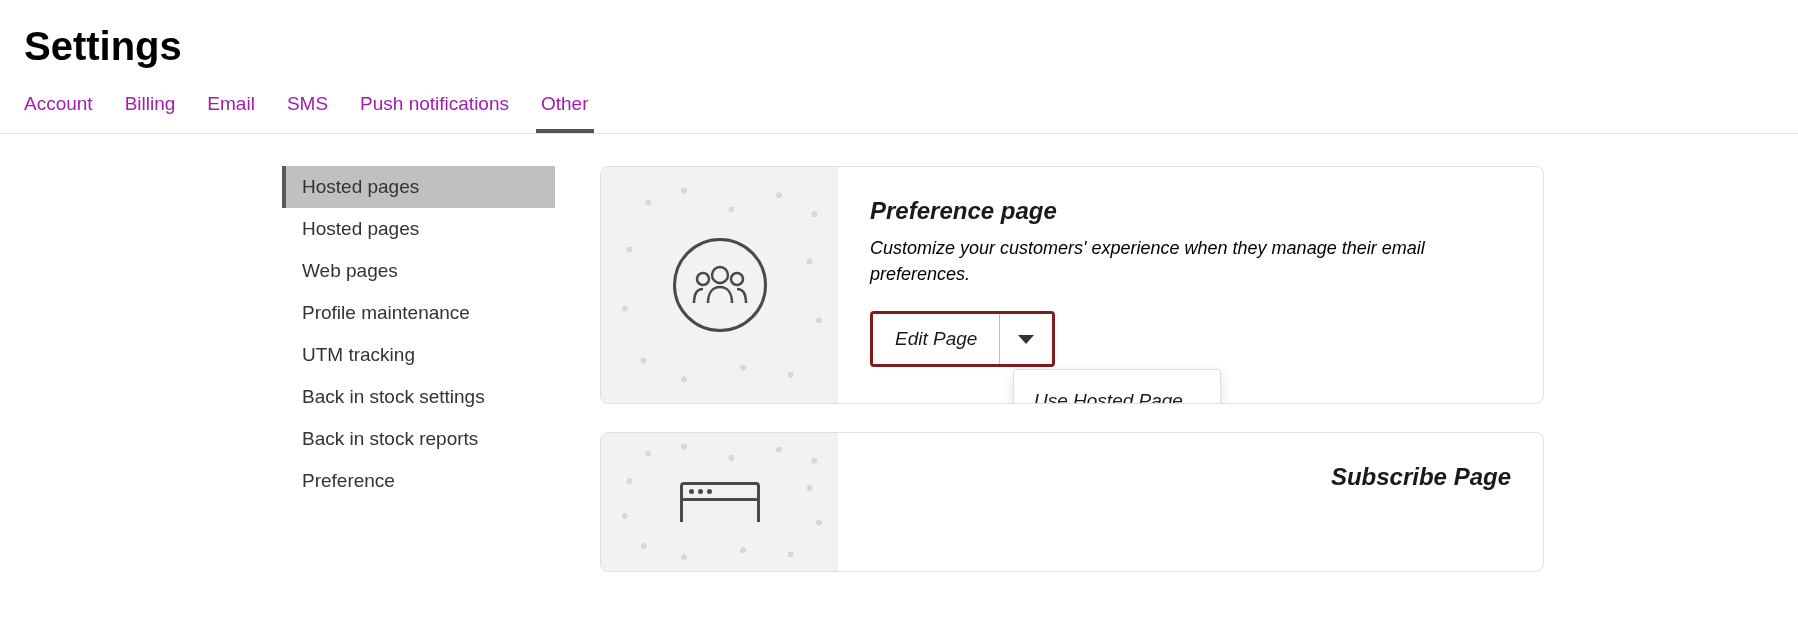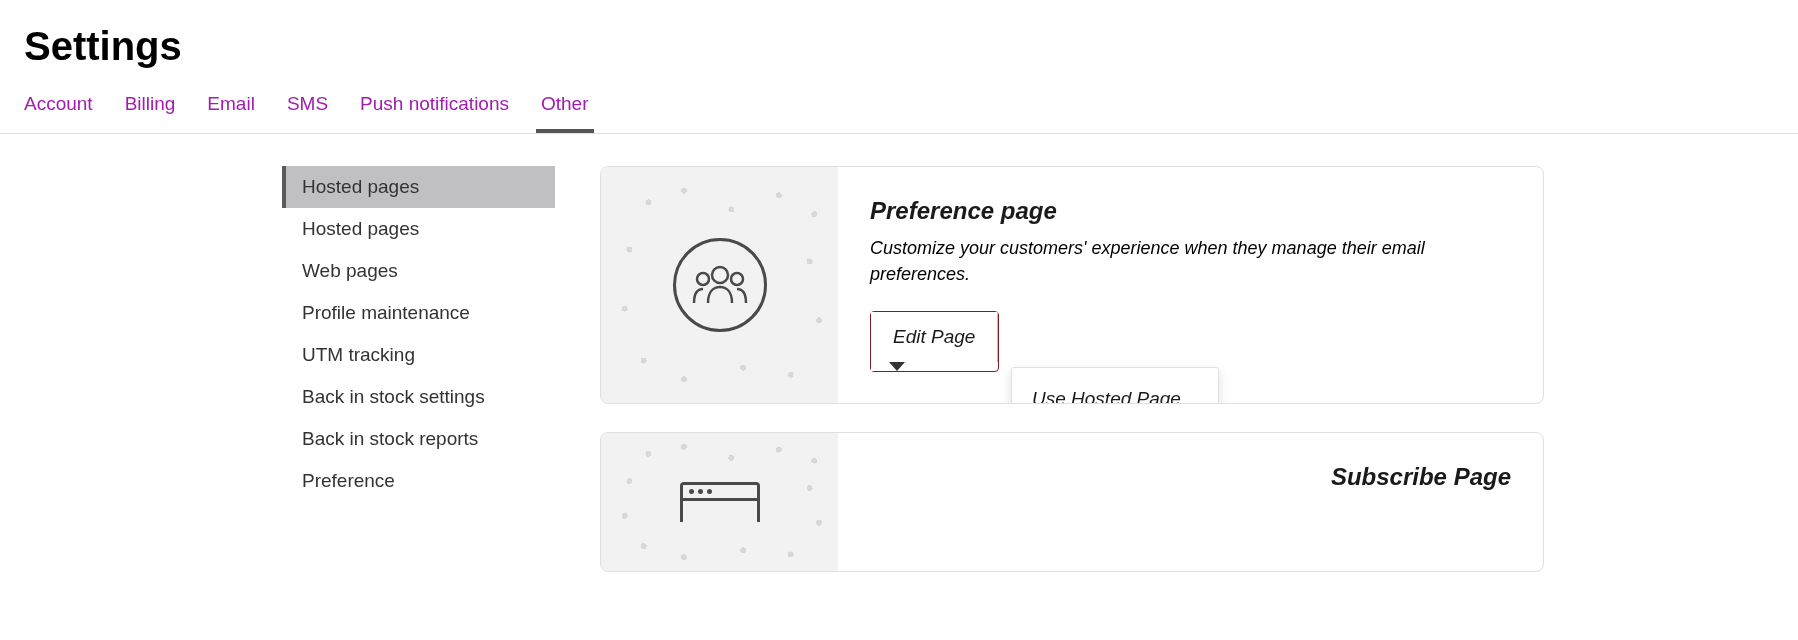--- a/index.html
+++ b/index.html
@@ -130,25 +130,24 @@
       margin-bottom: 10px;
     }
     .card-desc {
       font-size: 18px;
       color: #000000;
       line-height: 1.45;
       margin-bottom: 24px;
     }
     .btn-group {
       display: inline-flex;
-      border: 1px solid #7f1d1d;
+      border: 3px solid #7f1d1d;
       border-radius: 4px;
       overflow: visible;
       position: relative;
-      flex-direction: column;
     }
     .btn-main {
       padding: 14px 22px;
       font-size: 19px;
       background: #fff;
       cursor: pointer;
       border-right: 1px solid #bdbdbd;
     }
     .btn-caret {
       width: 52px;

